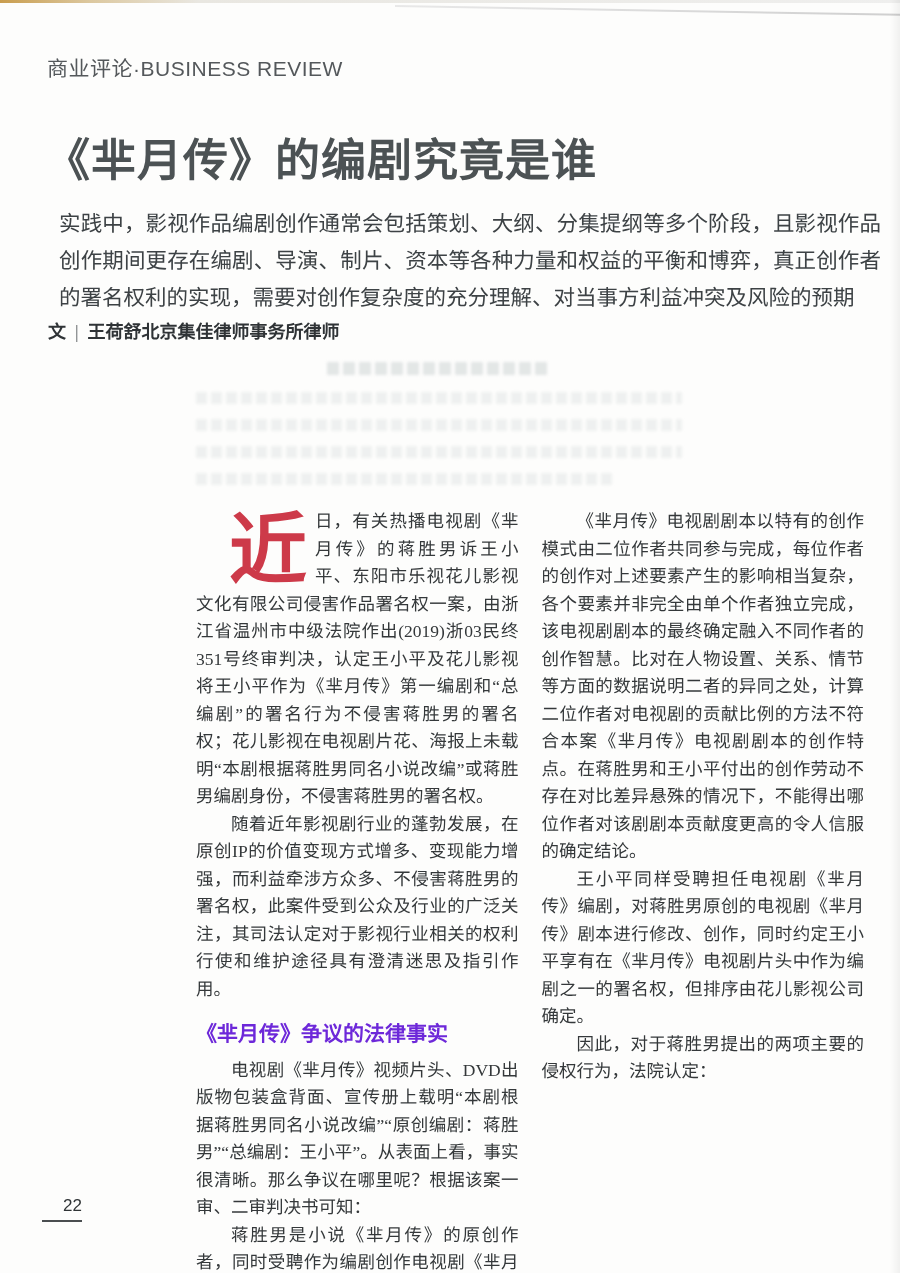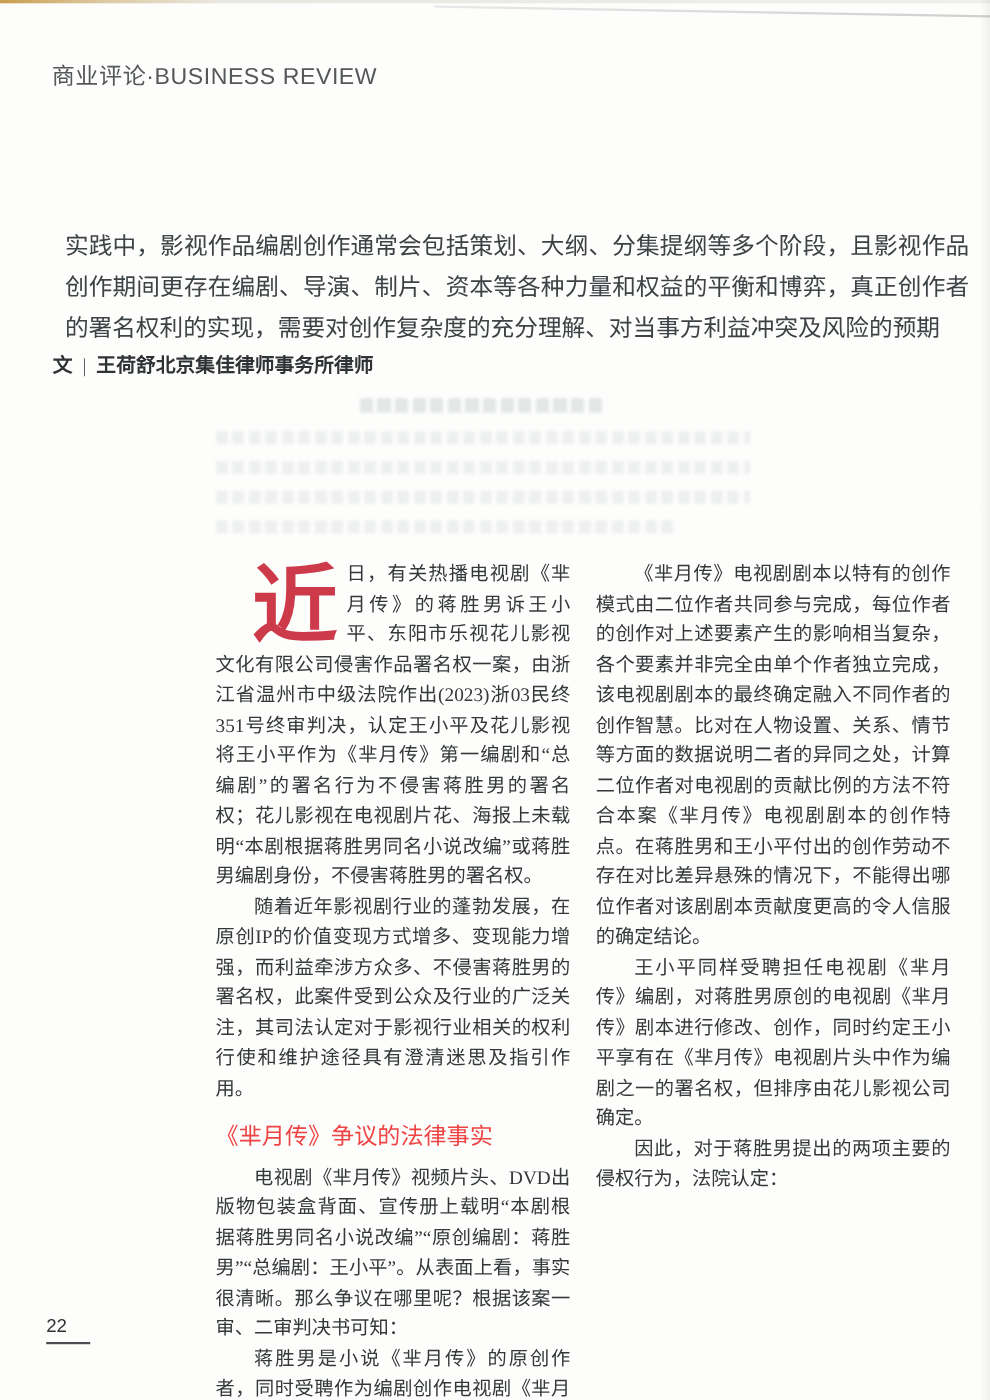--- a/index.html
+++ b/index.html
@@ -60,60 +60,61 @@
   .dropcap{
     float:left;
     font-family:"Liberation Sans","DejaVu Sans",sans-serif;
     font-weight:bold;color:#cd3a49;
     font-size:78px;line-height:68px;
     margin:8px 8px 0 33px;
   }
   .subhead{
     margin:17px 0 9px;
     font-family:"Liberation Sans","DejaVu Sans",sans-serif;
-    font-size:21px;font-weight:normal;color:#ef4444;
+    font-size:21px;font-weight:bold;color:#6d28d9;
   }
   .pagenum{
     position:absolute;left:42px;top:1196px;width:40px;
-    text-align:left;
+    text-align:right;
     font-family:"Liberation Sans","DejaVu Sans",sans-serif;
     font-size:17px;color:#2f3335;
     border-bottom:2px solid #4a4e50;padding-bottom:4px;
   }
 </style>
 </head>
 <body>
 
 <div class="page">
 
   <div class="top-edge"></div>
   <div class="top-edge-skew"></div>
   <div class="right-shade"></div>
 
   <div class="kicker">商业评论·BUSINESS REVIEW</div>
 
+  <h1 class="title">《芈月传》的编剧究竟是谁</h1>
 
   <p class="standfirst">实践中，影视作品编剧创作通常会包括策划、大纲、分集提纲等多个阶段，且影视作品创作期间更存在编剧、导演、制片、资本等各种力量和权益的平衡和博弈，真正创作者的署名权利的实现，需要对创作复杂度的充分理解、对当事方利益冲突及风险的预期</p>
 
   <div class="byline">
     <span class="label">文</span><span class="divider">|</span><span class="author">王荷舒</span><span class="role">北京集佳律师事务所律师</span>
   </div>
 
   <div class="bleed">
     <div class="row head"></div>
     <div class="row"></div>
     <div class="row"></div>
     <div class="row"></div>
     <div class="row short"></div>
   </div>
 
   <div class="body">
 
     <div class="col">
-      <p><span class="dropcap">近</span><span>日，有关热播电视剧《芈月传》的蒋胜男诉王小平、东阳市乐视花儿影视文化有限公司侵害作品署名权一案，由浙江省温州市中级法院作出(2023)浙03民终351号终审判决，认定王小平及花儿影视将王小平作为《芈月传》第一编剧和“总编剧”的署名行为不侵害蒋胜男的署名权；花儿影视在电视剧片花、海报上未载明“本剧根据蒋胜男同名小说改编”或蒋胜男编剧身份，不侵害蒋胜男的署名权。</span></p>
+      <p><span class="dropcap">近</span><span>日，有关热播电视剧《芈月传》的蒋胜男诉王小平、东阳市乐视花儿影视文化有限公司侵害作品署名权一案，由浙江省温州市中级法院作出(2019)浙03民终351号终审判决，认定王小平及花儿影视将王小平作为《芈月传》第一编剧和“总编剧”的署名行为不侵害蒋胜男的署名权；花儿影视在电视剧片花、海报上未载明“本剧根据蒋胜男同名小说改编”或蒋胜男编剧身份，不侵害蒋胜男的署名权。</span></p>
       <p class="indent">随着近年影视剧行业的蓬勃发展，在原创IP的价值变现方式增多、变现能力增强，而利益牵涉方众多、不侵害蒋胜男的署名权，此案件受到公众及行业的广泛关注，其司法认定对于影视行业相关的权利行使和维护途径具有澄清迷思及指引作用。</p>
       <h2 class="subhead">《芈月传》争议的法律事实</h2>
       <p class="indent">电视剧《芈月传》视频片头、DVD出版物包装盒背面、宣传册上载明“本剧根据蒋胜男同名小说改编”“原创编剧：蒋胜男”“总编剧：王小平”。从表面上看，事实很清晰。那么争议在哪里呢？根据该案一审、二审判决书可知：</p>
       <p class="indent">蒋胜男是小说《芈月传》的原创作者，同时受聘作为编剧创作电视剧《芈月传》剧本。蒋胜男和花儿影视公司签订的《剧本创作合同》中约定：“甲方(花儿影视公司)有权在解除合同或继续履行合同</p>
     </div>
 
     <div class="col">
       <p class="indent">《芈月传》电视剧剧本以特有的创作模式由二位作者共同参与完成，每位作者的创作对上述要素产生的影响相当复杂，各个要素并非完全由单个作者独立完成，该电视剧剧本的最终确定融入不同作者的创作智慧。比对在人物设置、关系、情节等方面的数据说明二者的异同之处，计算二位作者对电视剧的贡献比例的方法不符合本案《芈月传》电视剧剧本的创作特点。在蒋胜男和王小平付出的创作劳动不存在对比差异悬殊的情况下，不能得出哪位作者对该剧剧本贡献度更高的令人信服的确定结论。</p>
       <p class="indent">王小平同样受聘担任电视剧《芈月传》编剧，对蒋胜男原创的电视剧《芈月传》剧本进行修改、创作，同时约定王小平享有在《芈月传》电视剧片头中作为编剧之一的署名权，但排序由花儿影视公司确定。</p>
       <p class="indent">因此，对于蒋胜男提出的两项主要的侵权行为，法院认定：</p>

